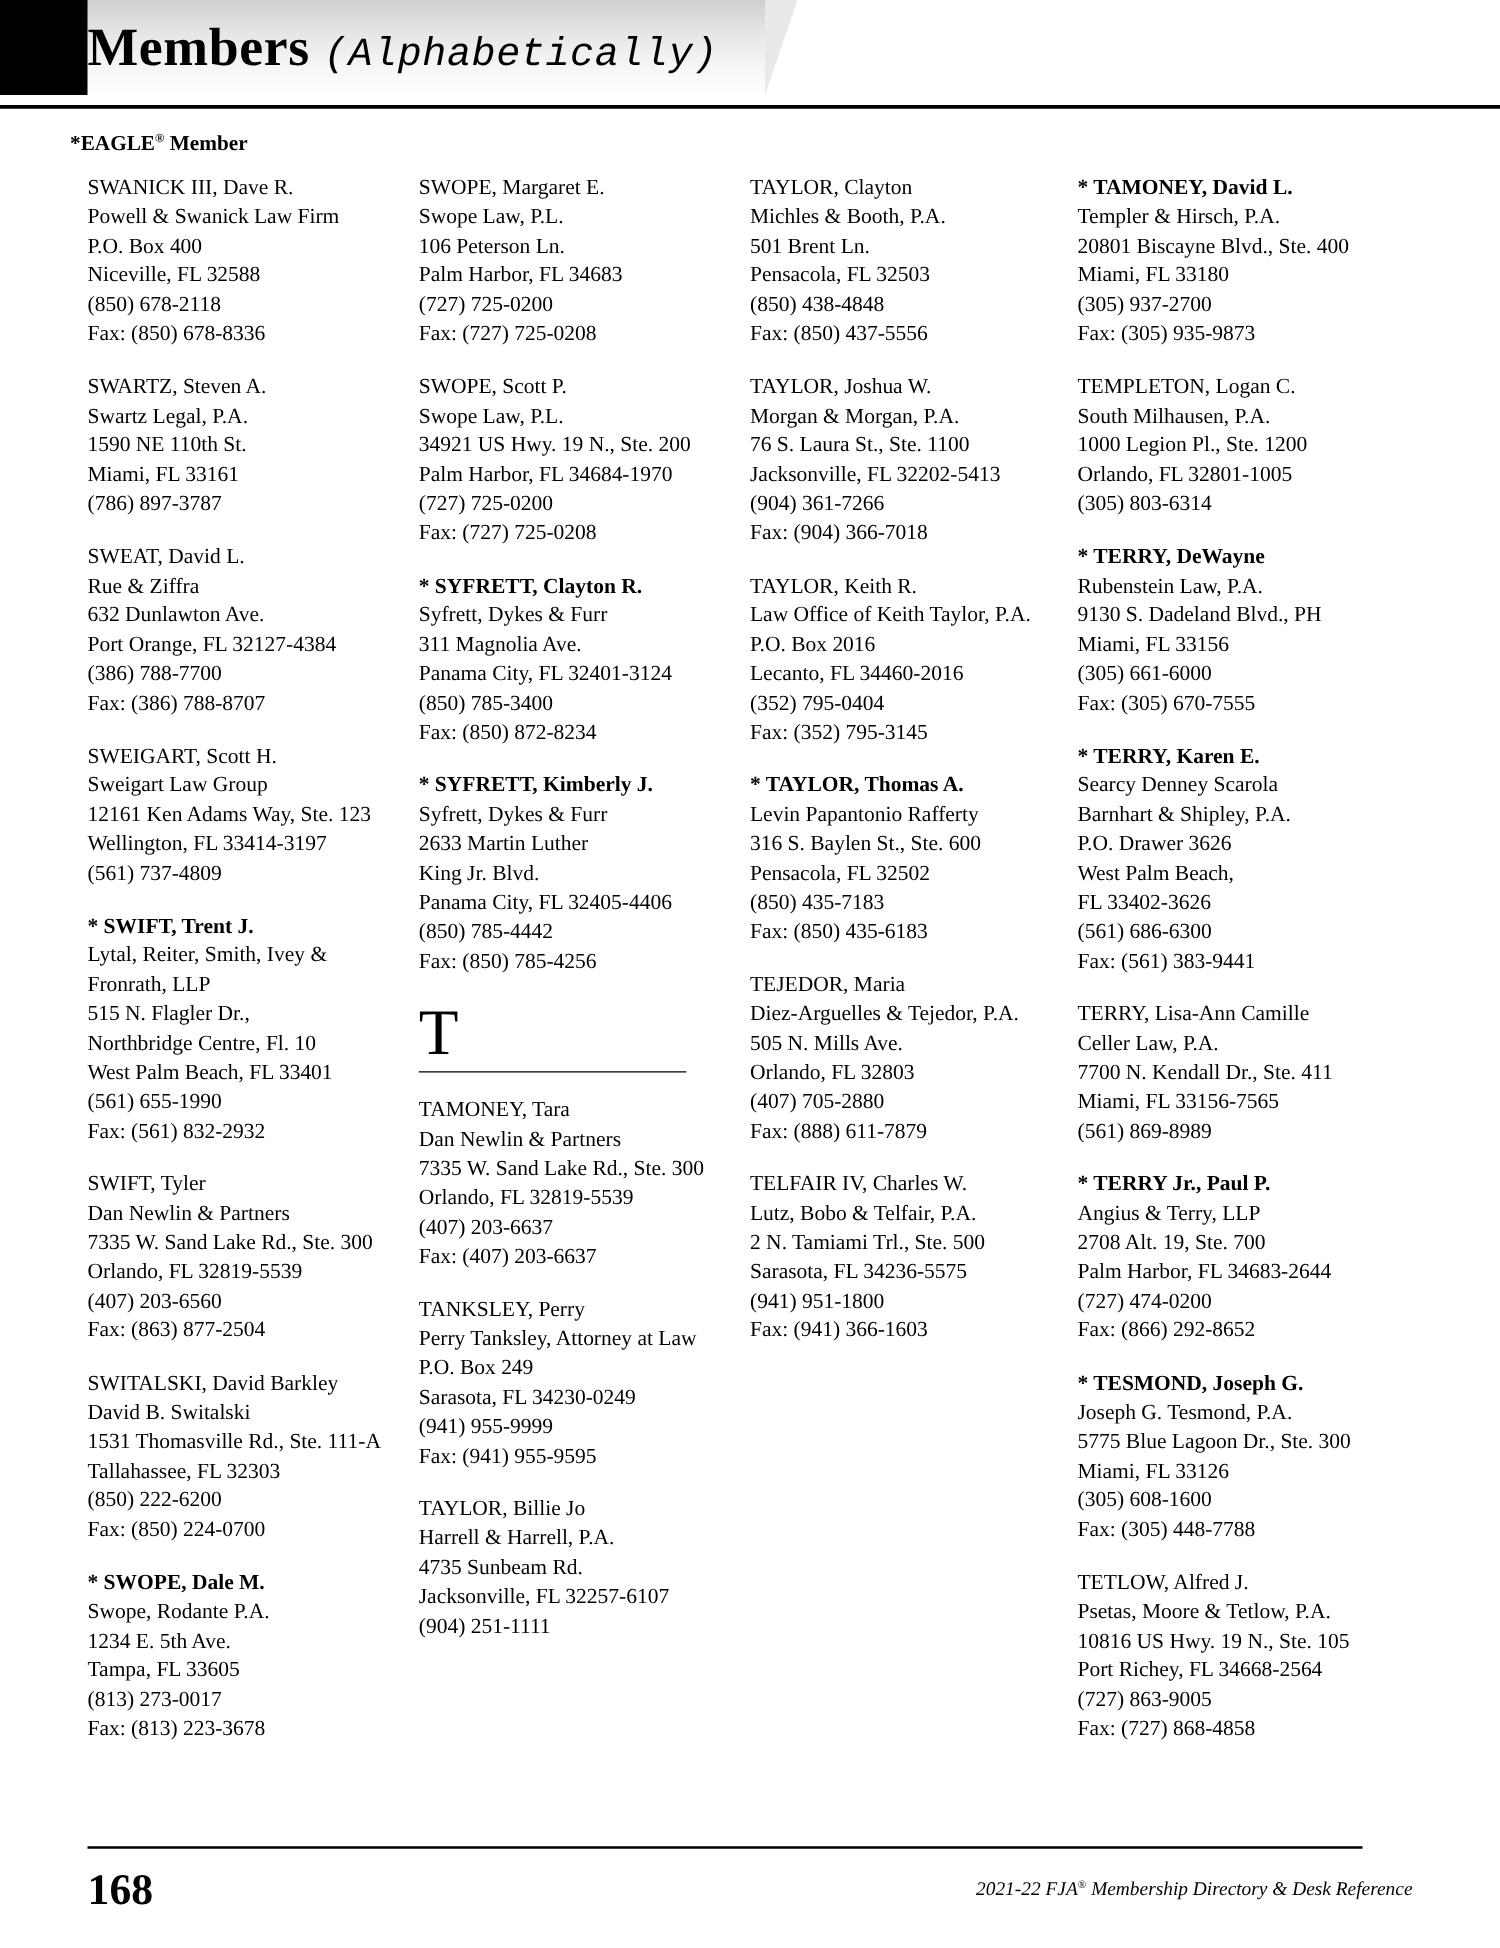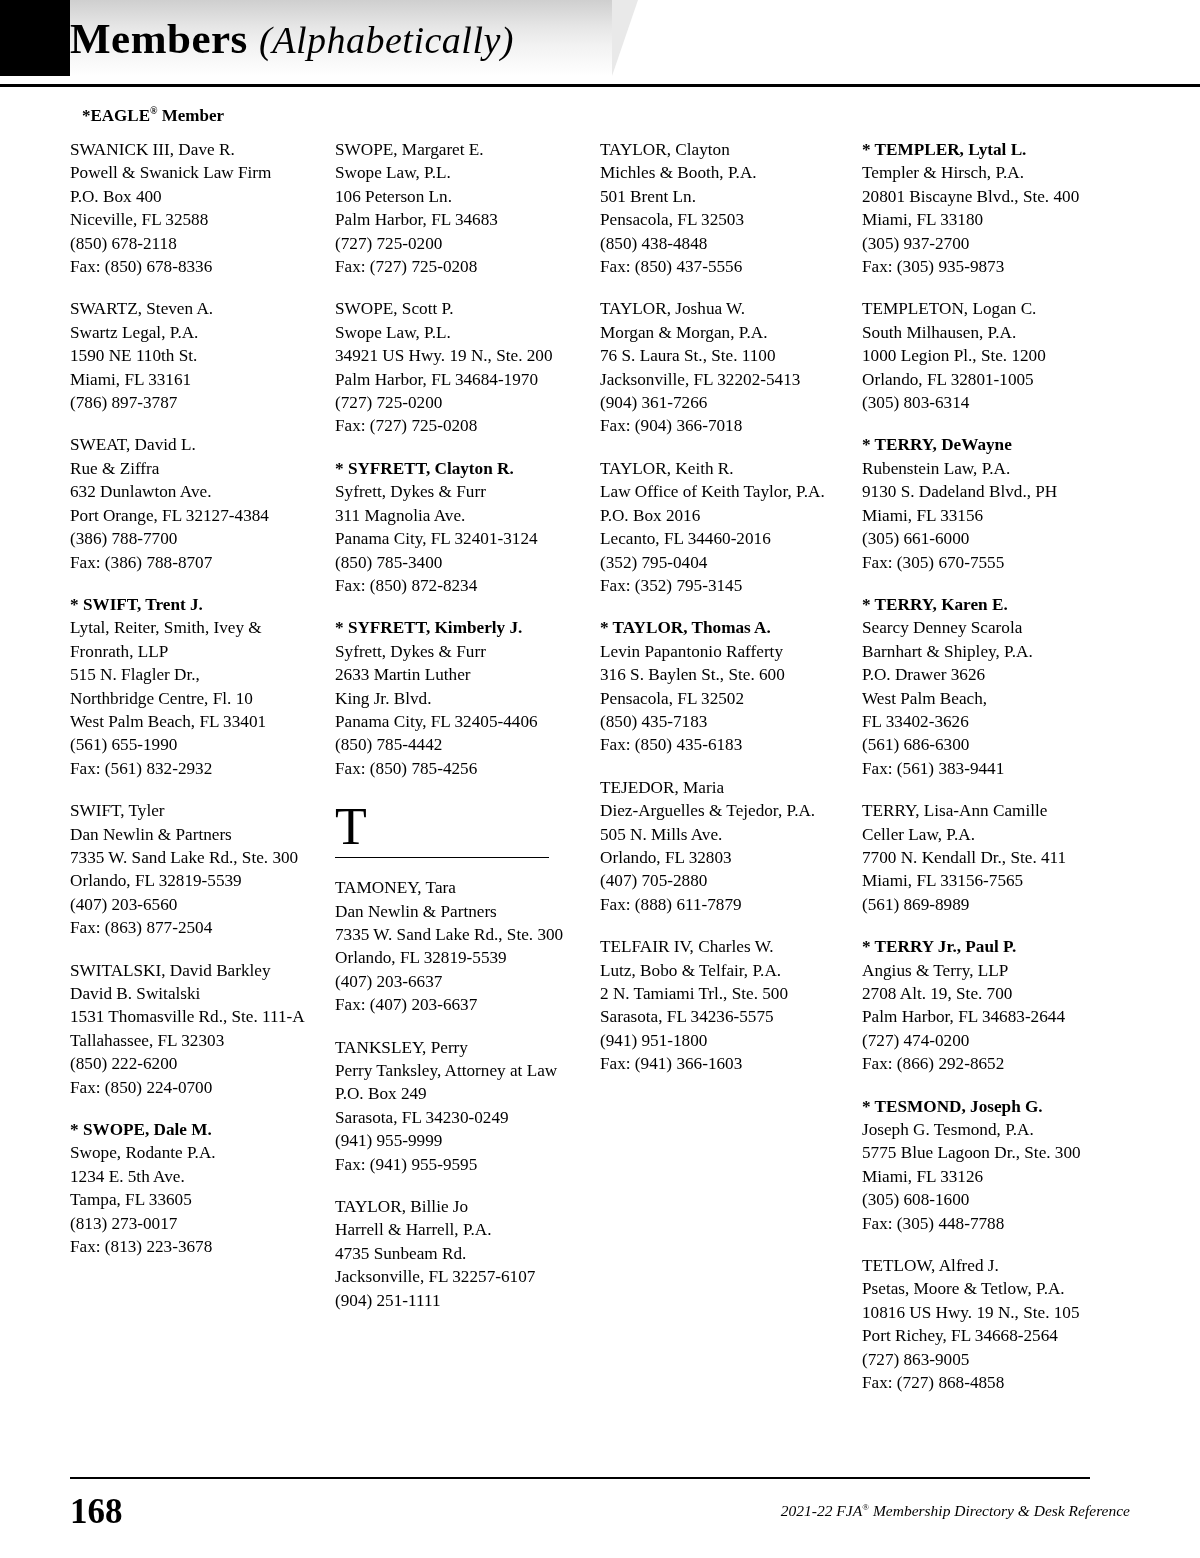--- a/index.html
+++ b/index.html
@@ -42,33 +42,34 @@
     left:70px; top:14px;
     font-size:43px;
     font-weight:bold;
     letter-spacing:0.5px;
     white-space:nowrap;
     z-index:5;
   }
   .header-title .ital {
     font-style:italic;
     font-weight:normal;
-    font-size:38px;
+    font-size:32px;
+    font-family:Liberation Mono, monospace;
   }
   .header-rule {
     position:absolute;
     left:0; top:84px;
     width:1200px;
     height:3px;
     background:#000;
   }
   
   .eagle-note {
     position:absolute;
-    left:82px; top:105px;
+    left:56px; top:105px;
     font-size:17px;
     font-weight:bold;
   }
   .eagle-note sup { font-size:10px; font-weight:bold; }
 
   .columns {
     position:absolute;
     left:70px; top:138px;
     width:1060px;
     display:flex;
@@ -156,20 +157,27 @@
       </div>
       <div class="entry">
         <div class="line">SWEAT, David L.</div>
         <div class="line">Rue &amp; Ziffra</div>
         <div class="line">632 Dunlawton Ave.</div>
         <div class="line">Port Orange, FL 32127-4384</div>
         <div class="line">(386) 788-7700</div>
         <div class="line">Fax: (386) 788-8707</div>
       </div>
       <div class="entry">
+        <div class="line">SWEIGART, Scott H.</div>
+        <div class="line">Sweigart Law Group</div>
+        <div class="line">12161 Ken Adams Way, Ste. 123</div>
+        <div class="line">Wellington, FL 33414-3197</div>
+        <div class="line">(561) 737-4809</div>
+      </div>
+      <div class="entry">
         <div class="line b">* SWIFT, Trent J.</div>
         <div class="line">Lytal, Reiter, Smith, Ivey &amp;</div>
         <div class="line">Fronrath, LLP</div>
         <div class="line">515 N. Flagler Dr.,</div>
         <div class="line">Northbridge Centre, Fl. 10</div>
         <div class="line">West Palm Beach, FL 33401</div>
         <div class="line">(561) 655-1990</div>
         <div class="line">Fax: (561) 832-2932</div>
       </div>
       <div class="entry">
@@ -302,21 +310,21 @@
         <div class="line">TELFAIR IV, Charles W.</div>
         <div class="line">Lutz, Bobo &amp; Telfair, P.A.</div>
         <div class="line">2 N. Tamiami Trl., Ste. 500</div>
         <div class="line">Sarasota, FL 34236-5575</div>
         <div class="line">(941) 951-1800</div>
         <div class="line">Fax: (941) 366-1603</div>
       </div>
     </div>
     <div class="col">
       <div class="entry">
-        <div class="line b">* TEMPLER, Lytal L.</div>
+        <div class="line b">* TAMONEY, David L.</div>
         <div class="line">Templer &amp; Hirsch, P.A.</div>
         <div class="line">20801 Biscayne Blvd., Ste. 400</div>
         <div class="line">Miami, FL 33180</div>
         <div class="line">(305) 937-2700</div>
         <div class="line">Fax: (305) 935-9873</div>
       </div>
       <div class="entry">
         <div class="line">TEMPLETON, Logan C.</div>
         <div class="line">South Milhausen, P.A.</div>
         <div class="line">1000 Legion Pl., Ste. 1200</div>

